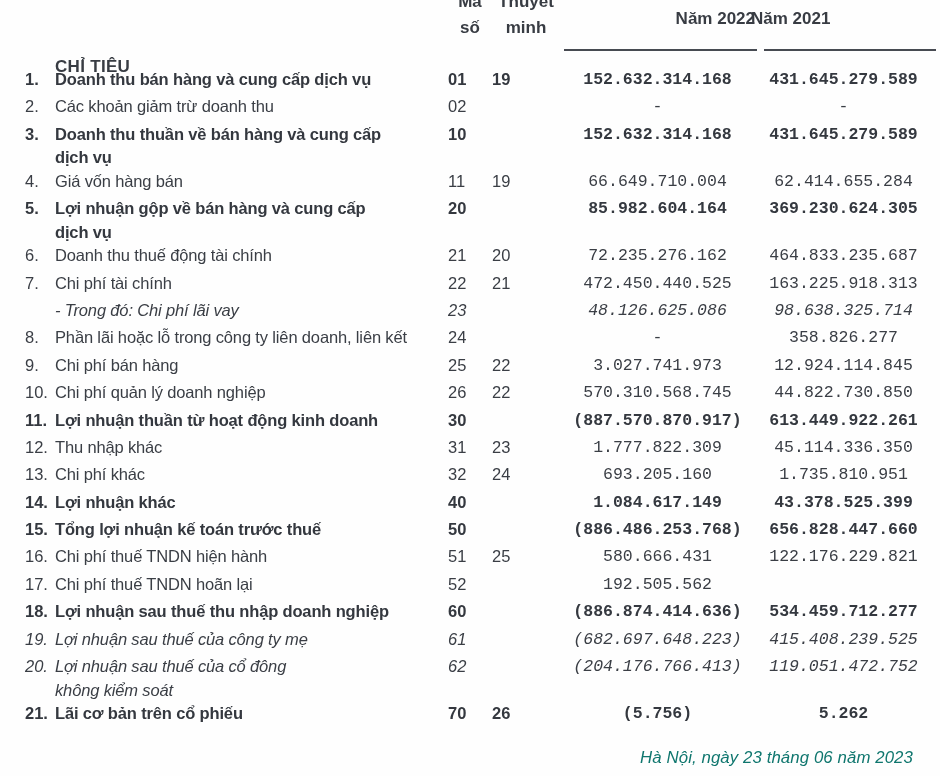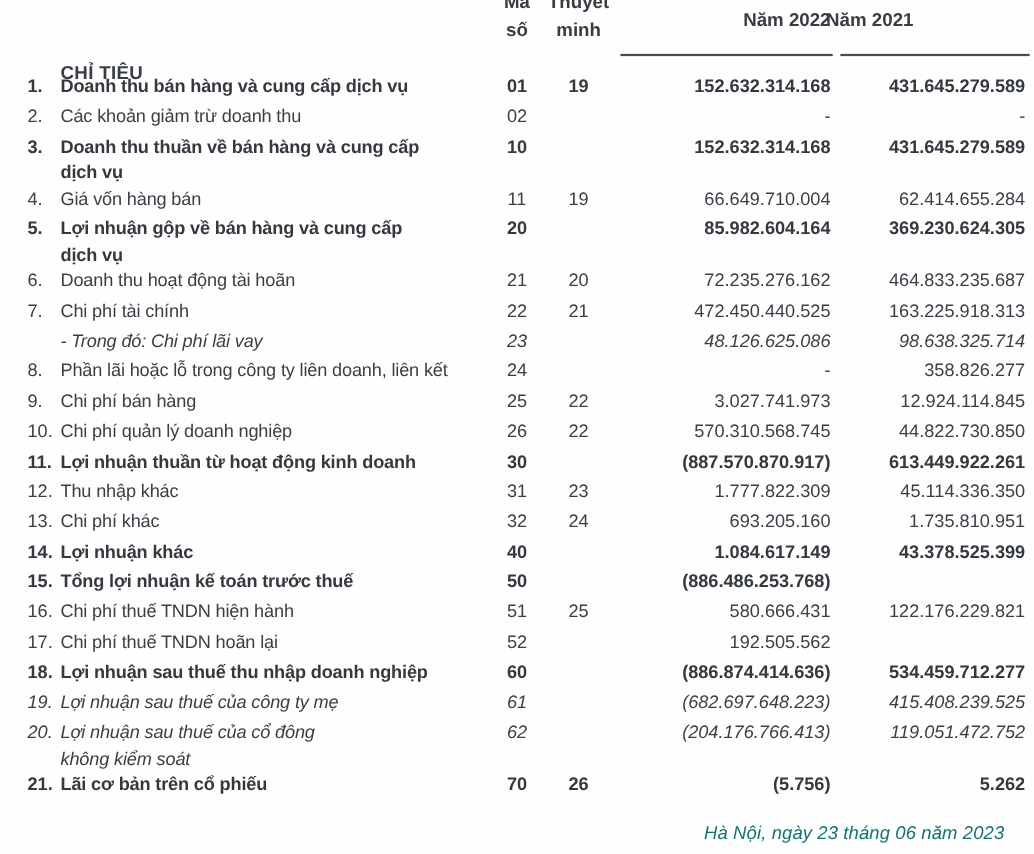--- a/index.html
+++ b/index.html
@@ -27,22 +27,22 @@
     display:grid;
     grid-template-columns:32px 393px 44px 68px 195px 177px;
     padding-left:23px;height:27.4px;box-sizing:border-box;
     align-items:start;font-size:16.5px;
   }
   .row.double{height:47px;}
   .row>div{padding-top:8px;line-height:23.5px;}
   .cell-num{padding-left:2px;}
   .cell-label{letter-spacing:-.15px;white-space:nowrap;}
   .cell-label .l2{display:block;}
-  .cell-code,.cell-note{text-align:center;}
-  .cell-v{text-align:right;}
+  .cell-code,.cell-note{text-align:left;}
+  .cell-v{text-align:center;font-family:Liberation Mono, monospace;}
   .row.bold{font-weight:bold;color:#34383f;}
   .row.italic .cell-num,.row.italic .cell-label,.row.italic .cell-code,
   .row.italic .cell-note,.row.italic .cell-v{font-style:italic;}
 
   
   .footer{
     position:absolute;top:748px;right:27px;
     font-style:italic;font-size:16.8px;color:#0f766e;letter-spacing:.1px;
   }
 </style>
@@ -102,21 +102,21 @@
       <div class="row bold double">
         <div class="cell-num">5.</div>
         <div class="cell-label">Lợi nhuận gộp về bán hàng và cung cấp<span class="l2">dịch vụ</span></div>
         <div class="cell-code">20</div>
         <div class="cell-note"></div>
         <div class="cell-v">85.982.604.164</div>
         <div class="cell-v">369.230.624.305</div>
       </div>
       <div class="row">
         <div class="cell-num">6.</div>
-        <div class="cell-label">Doanh thu hoạt động tài hoãn</div>
+        <div class="cell-label">Doanh thu thuế động tài chính</div>
         <div class="cell-code">21</div>
         <div class="cell-note">20</div>
         <div class="cell-v">72.235.276.162</div>
         <div class="cell-v">464.833.235.687</div>
       </div>
       <div class="row">
         <div class="cell-num">7.</div>
         <div class="cell-label">Chi phí tài chính</div>
         <div class="cell-code">22</div>
         <div class="cell-note">21</div>
@@ -186,20 +186,21 @@
         <div class="cell-note"></div>
         <div class="cell-v">1.084.617.149</div>
         <div class="cell-v">43.378.525.399</div>
       </div>
       <div class="row bold">
         <div class="cell-num">15.</div>
         <div class="cell-label">Tổng lợi nhuận kế toán trước thuế</div>
         <div class="cell-code">50</div>
         <div class="cell-note"></div>
         <div class="cell-v">(886.486.253.768)</div>
+        <div class="cell-v">656.828.447.660</div>
       </div>
       <div class="row">
         <div class="cell-num">16.</div>
         <div class="cell-label">Chi phí thuế TNDN hiện hành</div>
         <div class="cell-code">51</div>
         <div class="cell-note">25</div>
         <div class="cell-v">580.666.431</div>
         <div class="cell-v">122.176.229.821</div>
       </div>
       <div class="row">

